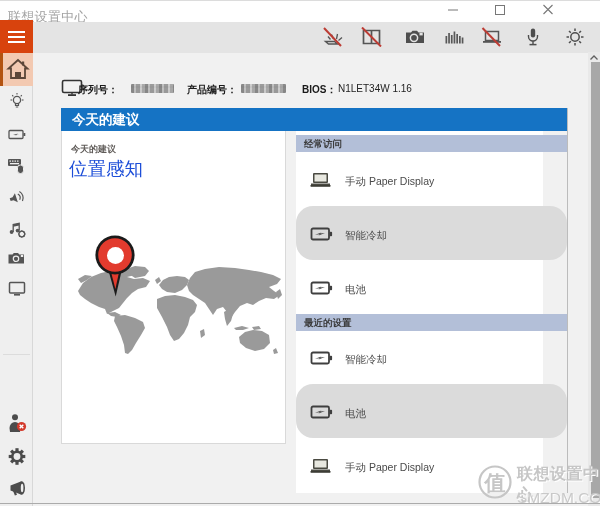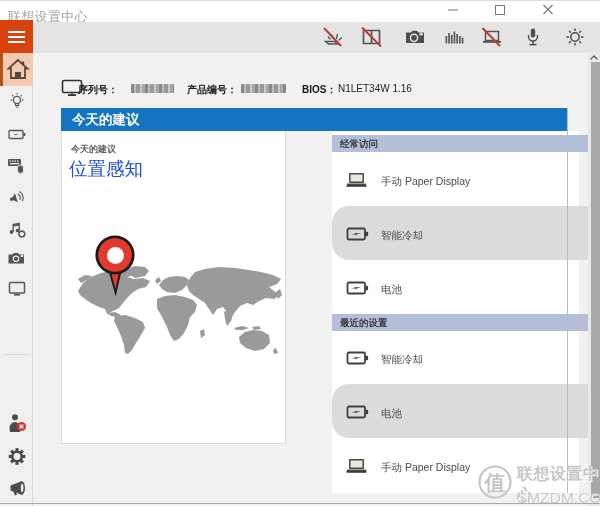--- a/index.html
+++ b/index.html
@@ -16,21 +16,21 @@
   #sidebar{left:0;top:20px;width:33px;height:486px;background:#efefef;border-right:1px solid #d8d8d8;box-sizing:border-box;}
   #hamburger{left:0;top:20px;width:33px;height:33px;background:#d8430d;}
   #hamburger div{position:absolute;left:8px;width:17px;height:2px;background:#fff;}
   #homeitem{left:0;top:53px;width:33px;height:33px;background:#f3c9b1;border-left:3px solid #b35311;box-sizing:border-box;}
   .sico{left:0;width:33px;text-align:center;}
   
   #serialrow{left:61px;top:79px;width:500px;height:18px;}
   #bluehdr{left:61px;top:108px;width:506px;height:23px;background:#1573c4;}
   #bluehdr span{position:absolute;left:11px;top:0;line-height:23px;color:#fff;font-size:13.5px;font-weight:bold;}
   #leftpanel{left:61px;top:131px;width:225px;height:313px;background:#fff;border:1px solid #d9d9d9;border-top:none;box-sizing:border-box;}
-  #rightpanel{left:296px;top:131px;width:247px;height:362px;background:#fff;margin-left:36px;}
+  #rightpanel{left:296px;top:131px;width:247px;height:362px;background:#fff;}
   .lhdr{left:0;width:271px;height:17px;background:#b3bfd8;color:#3a3a3a;font-size:9.5px;font-weight:bold;box-sizing:border-box;padding:3px 0 0 8px;}
   .litem{left:0;width:271px;height:54px;border-radius:17px;}
   .litem.gray{background:#dbdbdb;}
   .litem .txt{position:absolute;left:49px;top:23px;font-size:10.5px;color:#4a4a4a;}
   .litem svg{position:absolute;left:14px;top:20px;}
   
   #sbar{left:588px;top:52px;width:12px;height:454px;background:#e9e9e9;}
   #sthumb{left:591px;top:62px;width:9px;height:436px;background:#a8a8a8;}
   
   #wm1{left:517px;top:464px;font-size:16px;font-weight:bold;color:#c6c6c6;text-shadow:1px 1px 0 #fff;letter-spacing:0.5px;}

